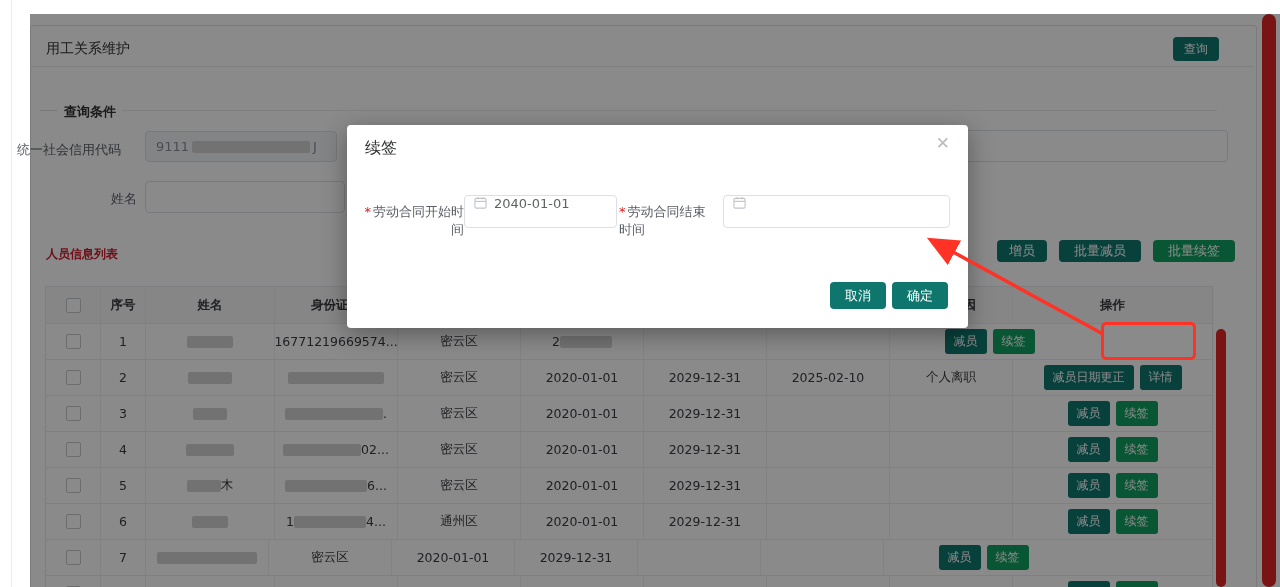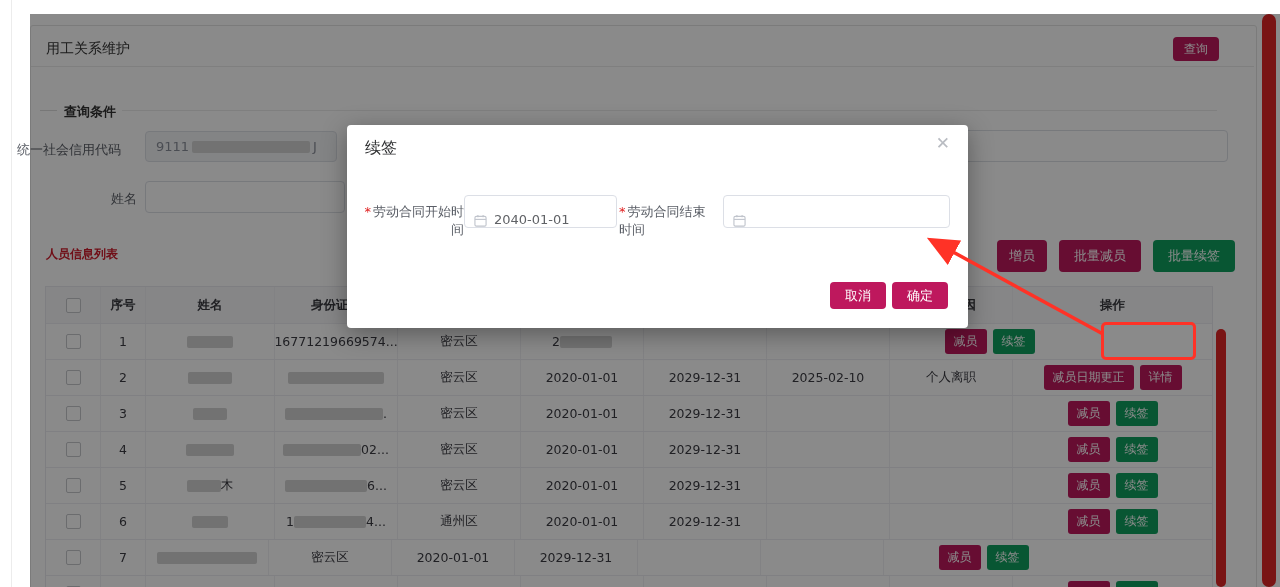--- a/index.html
+++ b/index.html
@@ -9,39 +9,39 @@
     font-family:"DejaVu Sans","Liberation Sans",sans-serif;
     -webkit-font-smoothing:antialiased;
   }
   .abs{position:absolute;}
   
   .left-rule{left:11px;top:0;width:1px;height:587px;background:#ececec;}
   
   .card{left:30px;top:25px;width:1225px;height:580px;background:#fff;border:1px solid #e4e4e4;border-radius:3px;}
   .page-title{left:46px;top:40px;font-size:14px;color:#333;}
   .btn{display:flex;align-items:center;justify-content:center;color:#fff;font-size:13px;border-radius:4px;cursor:pointer;box-sizing:border-box;}
-  .btn-red{background:#be185d;}
+  .btn-red{background:#0f766e;}
   .btn-green{background:#0fa05f;}
   .query-btn{left:1173px;top:37px;width:46px;height:24px;font-size:12px;}
   .title-divider{left:31px;top:66px;width:1223px;height:1px;background:#ebebeb;}
   
   .legend-dash{left:40px;top:110px;width:17px;height:1px;background:#dcdcdc;}
   .legend-text{left:64px;top:103px;font-size:13px;color:#333;font-weight:bold;}
   .legend-line{left:122px;top:110px;width:1095px;height:1px;background:#ebebeb;}
   .form-label{font-size:13px;color:#5a5e66;text-align:right;}
   .lbl-credit{left:4px;top:141px;width:117px;}
   .lbl-name{left:20px;top:190px;width:117px;}
   .input{box-sizing:border-box;border:1px solid #dcdfe6;border-radius:4px;background:#fff;display:flex;align-items:center;padding:0 10px;font-size:13px;color:#606266;}
   .input-credit{left:145px;top:131px;width:192px;height:31px;background:#f3f4f6;color:#8a8f99;}
   .input-topright{left:700px;top:130px;width:528px;height:32px;}
   .input-name{left:145px;top:181px;width:200px;height:32px;}
   .blob{display:inline-block;height:12px;background:#d2d2d2;border-radius:2px;vertical-align:middle;}
   
   .list-title{left:46px;top:246px;font-size:12px;font-weight:bold;color:#cf1b2b;}
-  .top-btn{height:32px;padding:0 12px;}
+  .top-btn{height:22px;padding:0 12px;}
   .btn-zengyuan{left:997px;top:240px;width:50px;padding:0;}
   .btn-pljy{left:1059px;top:240px;width:82px;padding:0;}
   .btn-plxq{left:1153px;top:240px;width:82px;padding:0;}
   
   .table{left:45px;top:286px;width:1168px;border:1px solid #e9e9ef;border-top:1px solid #e9e9ef;box-sizing:border-box;background:#fff;}
   .t-head{display:flex;background:#f7f8fa;height:36px;}
   .t-row{display:flex;height:35px;border-top:1px solid #ededf2;background:#fff;}
   .t-cell{display:flex;align-items:center;justify-content:center;box-sizing:border-box;font-size:12.5px;color:#3c3c43;border-right:1px solid #f0f0f4;overflow:hidden;white-space:nowrap;}
   .t-cell:last-child{border-right:none;}
   .t-head .t-cell{color:#3a3a40;font-weight:bold;font-size:12.5px;background:#f7f8fa;}
@@ -53,21 +53,21 @@
   
   .overlay{left:30px;top:14px;width:1250px;height:573px;background:rgba(0,0,0,0.46);z-index:10;}
   
   .modal{left:347px;top:125px;width:621px;height:203px;background:#fff;border-radius:4px;z-index:20;box-shadow:0 6px 24px rgba(0,0,0,0.35);}
   .modal-title{left:18px;top:13px;font-size:16px;color:#303133;}
   .modal-close{right:18px;top:10px;font-size:17px;color:#b9bcc2;cursor:pointer;line-height:1;}
   .m-label{font-size:13px;color:#5a5e66;}
   .m-label .req{color:#e02020;margin-right:2px;}
   .m-lbl1{left:11px;top:78px;width:106px;text-align:right;}
   .m-lbl2{left:272px;top:78px;width:98px;text-align:left;}
-  .m-input{box-sizing:border-box;border:1px solid #dcdfe6;border-radius:4px;display:flex;align-items:flex-end;padding:0 9px;font-size:13px;color:#606266;gap:7px;}
+  .m-input{box-sizing:border-box;border:1px solid #dcdfe6;border-radius:4px;display:flex;align-items:flex-start;padding:0 9px;font-size:13px;color:#606266;gap:7px;}
   .m-input1{left:117px;top:70px;width:153px;height:33px;}
   .m-input2{left:376px;top:70px;width:227px;height:33px;}
   .cal-icon{width:13px;height:13px;flex:0 0 auto;}
   .m-btn{width:56px;height:27px;font-size:13px;}
   .m-cancel{left:483px;top:157px;}
   .m-ok{left:545px;top:157px;}
   
   .hl-rect{left:1101px;top:322px;width:95px;height:38px;border:3px solid #ff3226;border-radius:5px;z-index:40;box-sizing:border-box;background:transparent;}
   .arrow-svg{left:0;top:0;width:1280px;height:587px;z-index:41;pointer-events:none;}
 </style>

